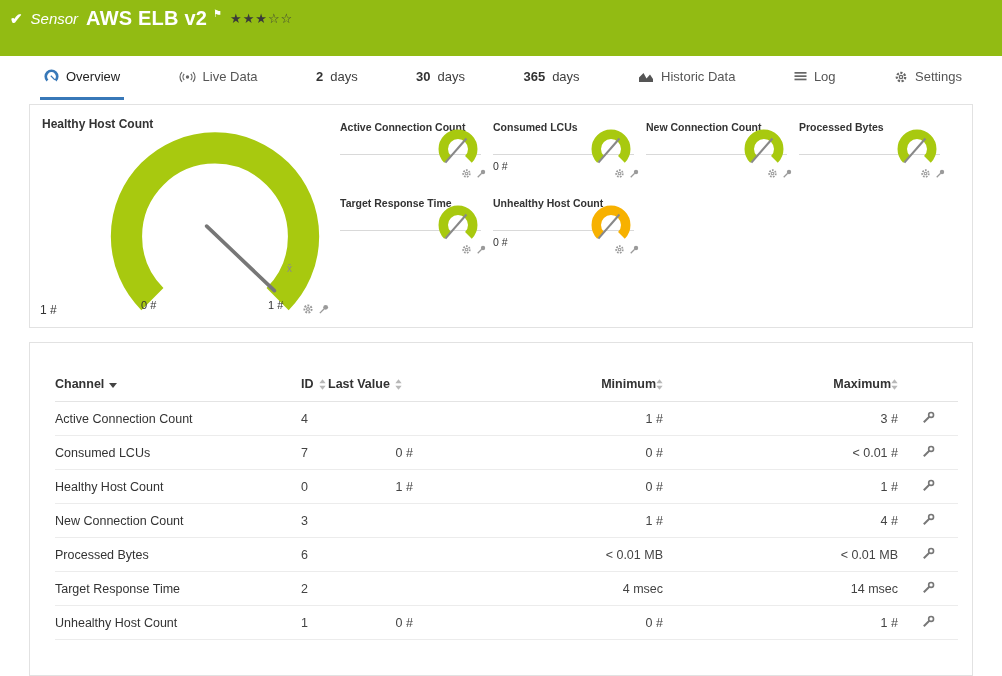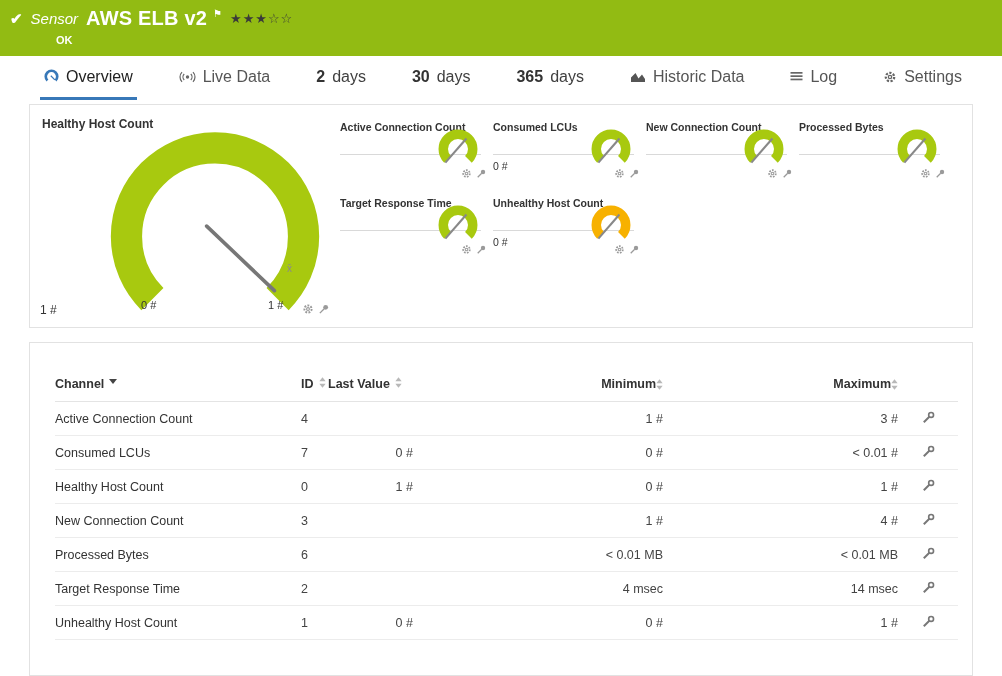--- a/index.html
+++ b/index.html
@@ -15,21 +15,21 @@
   .topbar-row1{display:flex;align-items:center;gap:8px;}
   .chk{font-size:15px;font-weight:bold;}
   .kind{font-style:italic;font-size:15px;}
   .sensor-title{font-size:20px;font-weight:bold;letter-spacing:.2px;}
   .flag{font-size:10px;align-self:flex-start;margin:1px 0 0 -2px;}
   .stars{color:#3a3a3a;font-size:13px;letter-spacing:1px;}
   .status{margin:4px 0 0 46px;font-size:11px;font-weight:bold;}
   
   .tabbar{height:44px;display:flex;align-items:stretch;justify-content:space-between;
     padding:0 36px 0 40px;background:#fff;}
-  .tab{display:flex;align-items:center;gap:7px;font-size:16px;color:#555;cursor:pointer;
+  .tab{display:flex;align-items:center;gap:7px;font-size:13px;color:#555;cursor:pointer;
     border-bottom:3px solid transparent;box-sizing:border-box;padding:0 4px;}
   .tab.active{border-bottom-color:var(--c-accent);color:#222;}
   .tab-num{color:#333;font-weight:bold;}
   .tab-days{color:#404040;}
   .ticon{flex:0 0 auto;}
   .ovicon{color:var(--c-accent);}
   .gicon{color:#666;}
   
   .content{padding:4px 29px 0;}
   .panel{background:#fff;border:1px solid #e2e2e2;box-sizing:border-box;}
@@ -56,21 +56,21 @@
   
   .tablepanel{margin-top:14px;height:334px;padding:34px 14px 0 25px;overflow:hidden;}
   .thead{display:flex;align-items:center;border-bottom:1px solid #e4e4e4;padding-bottom:10px;
     font-size:12.5px;font-weight:bold;color:#333;}
   .c-channel{flex:1 1 auto;}
   .c-id{width:27px;}
   .c-last{width:85px;}
   .c-min{width:250px;}
   .c-max{width:235px;}
   .c-action{width:60px;text-align:center;}
-  .thead .c-channel,.thead .c-id,.thead .c-last{display:flex;align-items:flex-start;gap:5px;}
+  .thead .c-channel,.thead .c-id,.thead .c-last{display:flex;align-items:center;gap:5px;}
   .thead .c-min,.thead .c-max{display:flex;align-items:center;justify-content:flex-end;}
   .trow{display:flex;align-items:center;height:33px;border-bottom:1px solid #ececec;
     font-size:12.5px;color:#444;}
   .trow .c-channel{color:#333;}
   .trow .c-last,.trow .c-min,.trow .c-max{text-align:right;}
   .caret{width:0;height:0;border-left:4px solid transparent;border-right:4px solid transparent;
     border-top:5px solid #444;display:inline-block;margin-top:2px;}
   .sorticon{color:#b8b8b8;}
   .c-action svg{color:#777;}
 </style>
@@ -99,21 +99,20 @@
 </svg>
 
 <div class="topbar">
   <div class="topbar-row1">
     <span class="chk">✔</span>
     <span class="kind">Sensor</span>
     <span class="sensor-title">AWS ELB v2</span>
     <span class="flag">⚑</span>
     <span class="stars"><span>★★★</span><span>☆☆</span></span>
   </div>
-  <div class="status">OK</div>
 </div>
 
 <div class="tabbar">
   <div class="tab active">
     <svg class="ticon ovicon" width="15" height="15" viewBox="-8.5 -8.5 17 17">
       <path d="M -4.6 4.6 A 6.5 6.5 0 1 1 4.6 4.6" fill="none" stroke="currentColor" stroke-width="3"></path>
       <line x1="-0.8" y1="-0.8" x2="3.8" y2="3.8" stroke="currentColor" stroke-width="1.4"></line>
     </svg>
     <span>Overview</span>
   </div>

